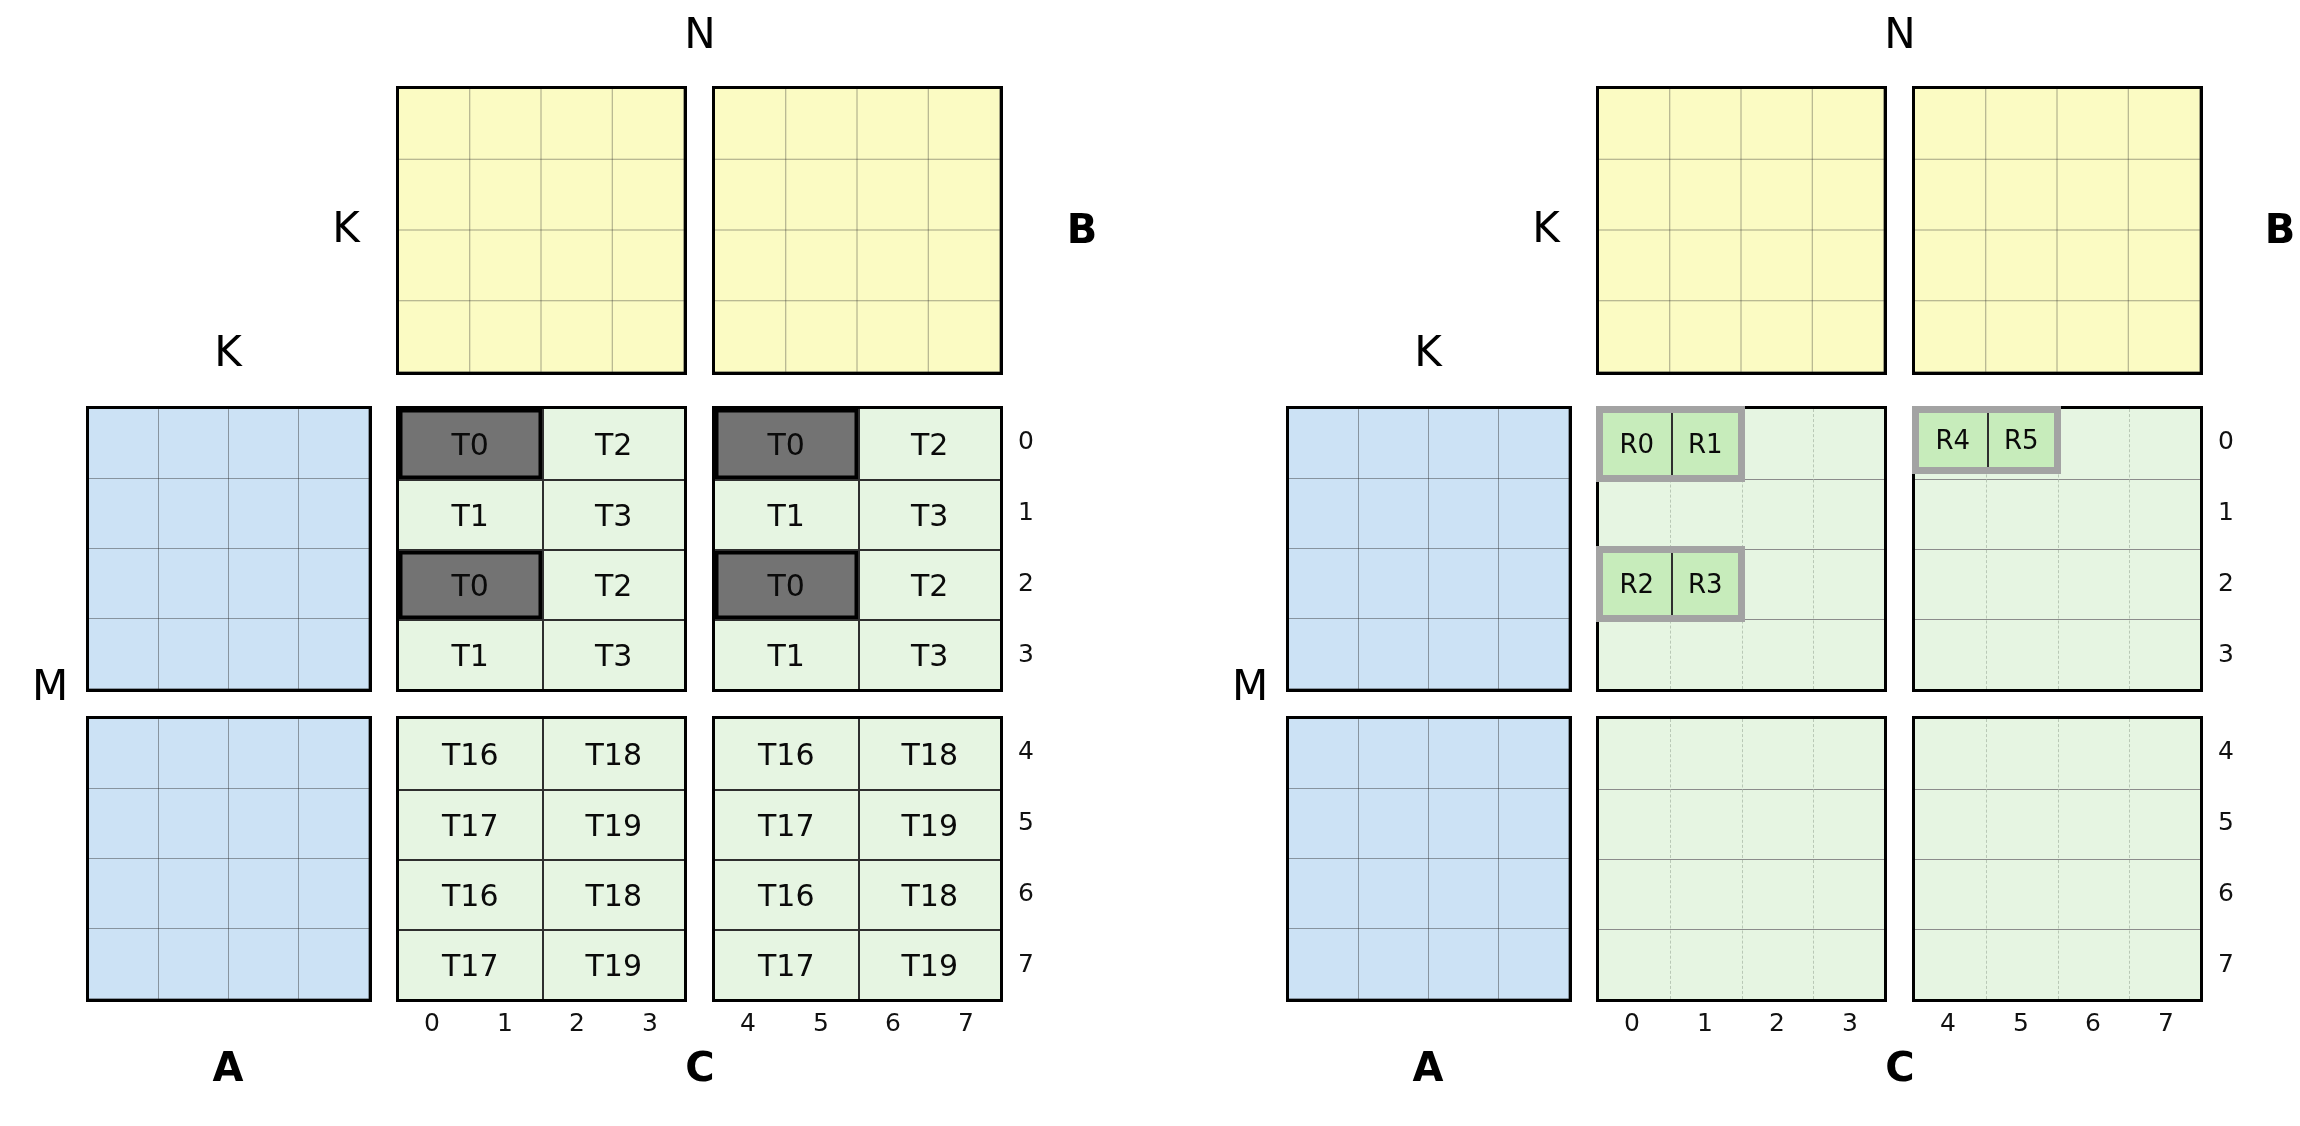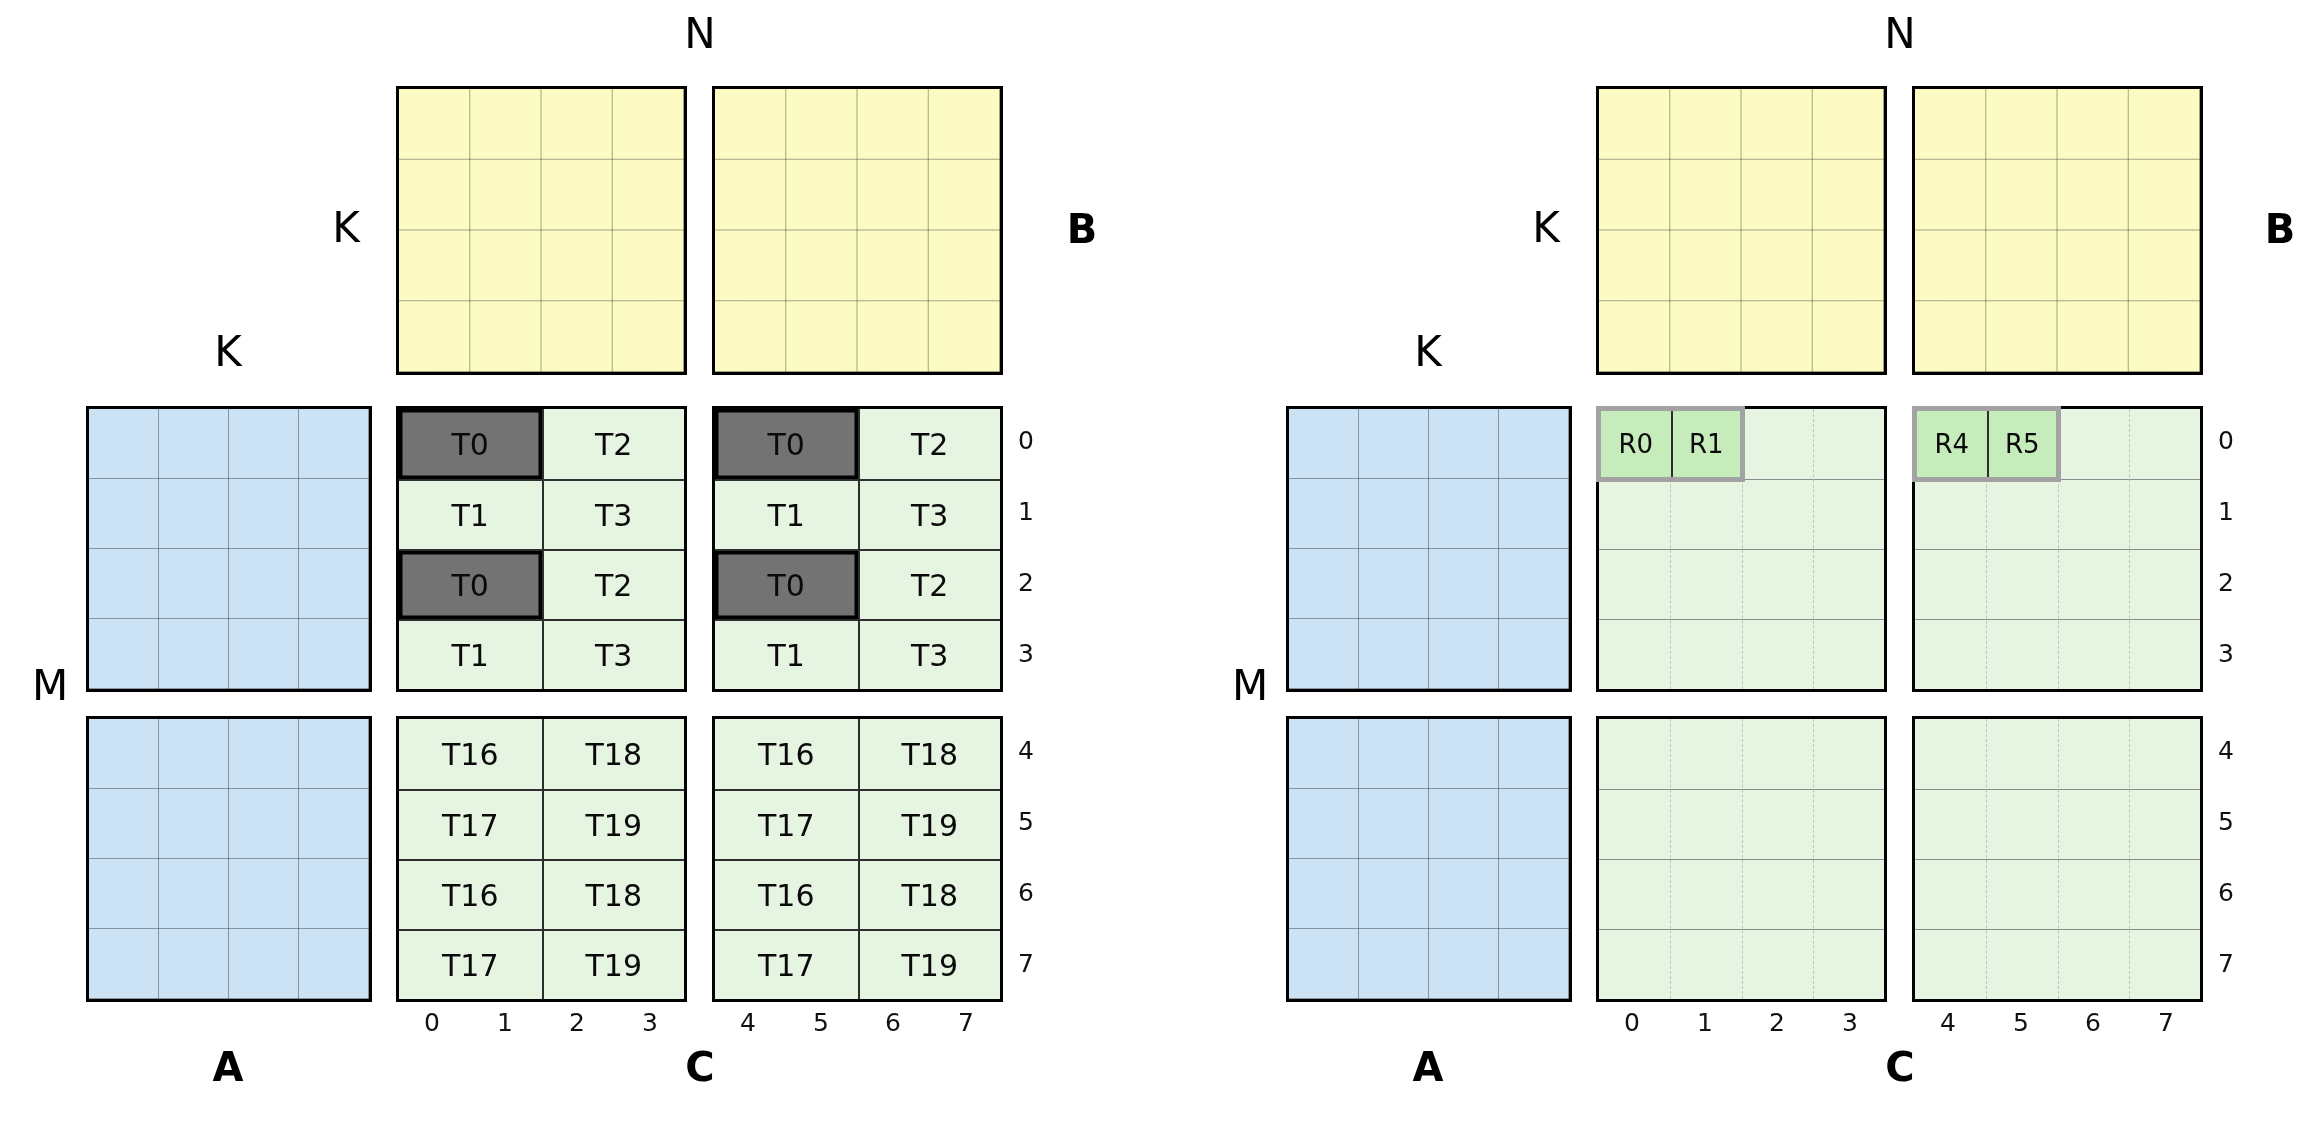--- a/index.html
+++ b/index.html
@@ -26,21 +26,21 @@
   .tile.r0 { border-top:none; }
   .tile.c0 { border-left:none; }
   .tile.hl { background:#737373; box-shadow:inset 0 0 0 3.5px #000; }
 
   
   .cq2 { position:absolute; border:3px solid #000; background:#E6F5E2; }
   .hline { position:absolute; left:0; right:0; height:0; border-top:1.4px solid #8b8b8b; }
   .vline { position:absolute; top:0; bottom:0; width:0; border-left:1.4px dashed #b9c8b6; }
 
   
-  .rgroup { position:absolute; border:5px solid #a3a3a3; background:#C7ECBB;
+  .rgroup { position:absolute; border:7px solid #a3a3a3; background:#C7ECBB;
             display:grid; grid-template-columns:1fr 1fr; }
   .rcell { display:flex; align-items:center; justify-content:center; font-size:26px; color:#0a0a0a; }
   .rcell.d { border-left:2px solid #2e2e2e; }
 
   .lbl { position:absolute; font-size:42px; text-align:center; line-height:1.15; }
   .lbl.bold { font-weight:bold; font-size:40px; }
   .idx { position:absolute; font-size:25px; color:#111; line-height:1.2; }
   .ri { width:40px; text-align:left; }
   .ci { width:44px; text-align:center; }
 </style>
@@ -172,21 +172,25 @@
       <div class="hline" style="top:75%"></div>
       <div class="vline" style="left:25%"></div>
       <div class="vline" style="left:50%"></div>
       <div class="vline" style="left:75%"></div>
     </div>
 
     <div class="rgroup" style="left:396px;top:406px;width:149px;height:76px">
       <div class="rcell">R0</div>
       <div class="rcell d">R1</div>
     </div>
-    <div class="rgroup" style="left:712px;top:406px;width:149px;height:76px">
+    <div class="rgroup" style="left:396px;top:546px;width:149px;height:76px">
+      <div class="rcell">R2</div>
+      <div class="rcell d">R3</div>
+    </div>
+    <div class="rgroup" style="left:712px;top:406px;width:149px;height:68px">
       <div class="rcell">R4</div>
       <div class="rcell d">R5</div>
     </div>
 
     <div class="idx ri" style="left:1018px;top:426px">0</div>
     <div class="idx ri" style="left:1018px;top:497px">1</div>
     <div class="idx ri" style="left:1018px;top:568px">2</div>
     <div class="idx ri" style="left:1018px;top:639px">3</div>
     <div class="idx ri" style="left:1018px;top:736px">4</div>
     <div class="idx ri" style="left:1018px;top:807px">5</div>

